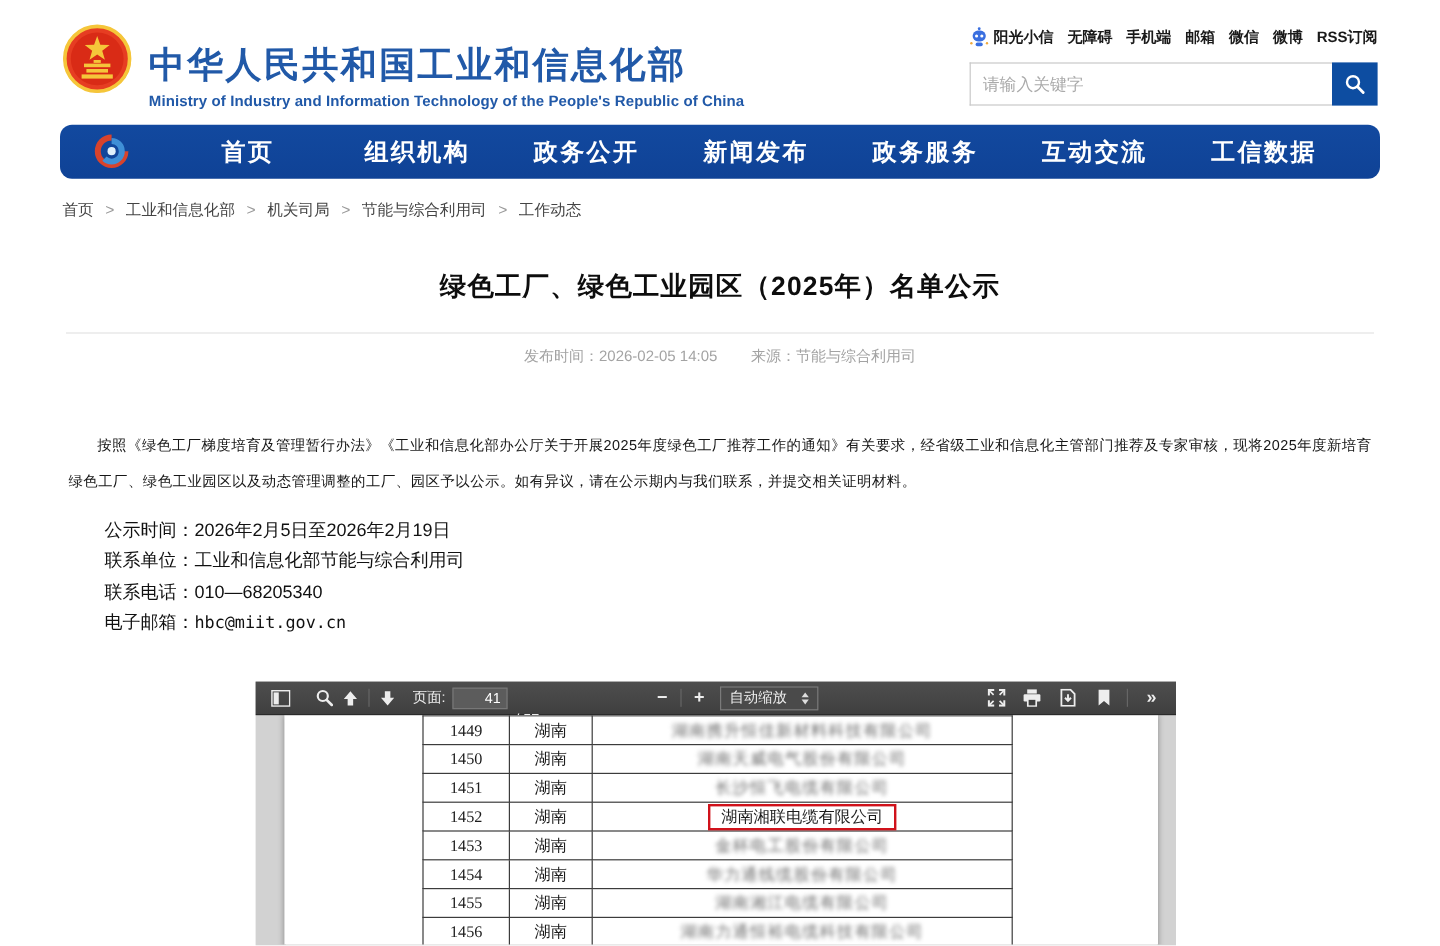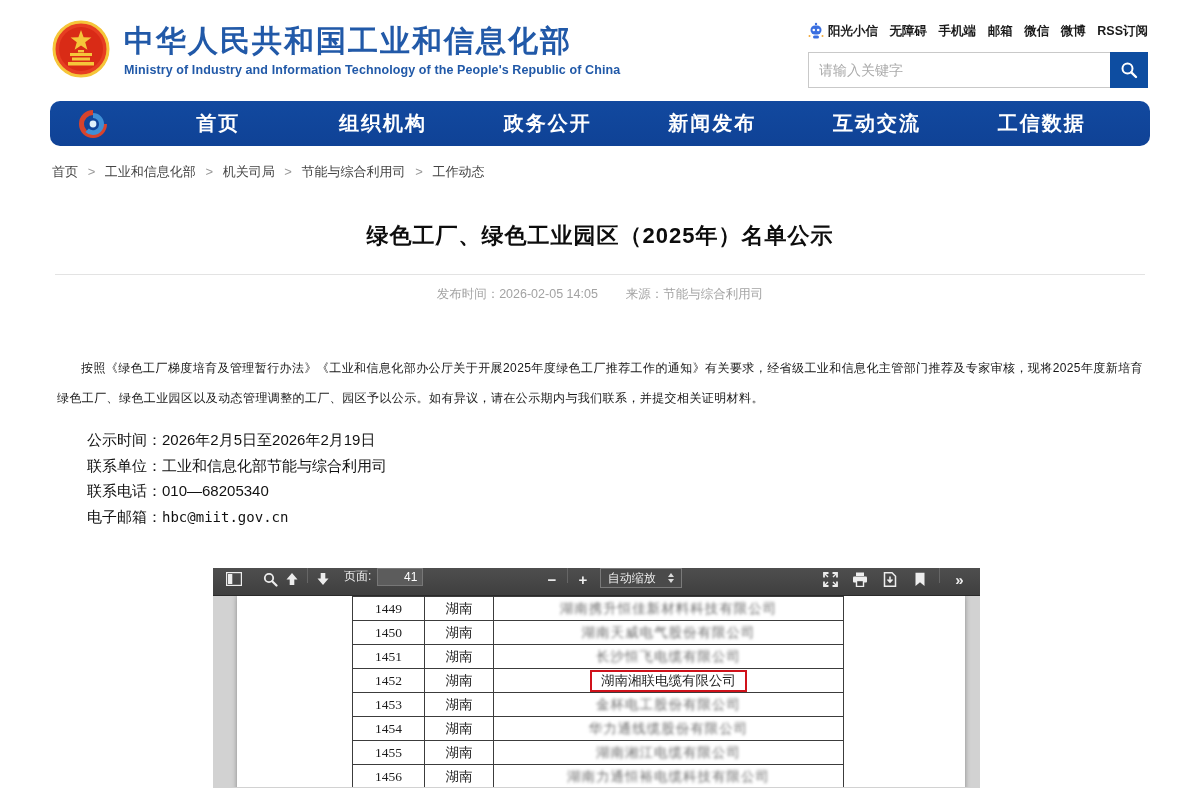--- a/index.html
+++ b/index.html
@@ -3,21 +3,21 @@
 <meta charset="utf-8">
 <style>
   * { margin:0; padding:0; box-sizing:border-box; }
   html,body { width:1200px; height:788px; overflow:hidden; background:#fff;
     font-family:"Liberation Sans","DejaVu Sans",sans-serif; }
   body { position:relative; }
 
   
   .header { display:flex; justify-content:space-between; padding:20px 52px 0 52px; }
   .brand { display:flex; align-items:flex-start; gap:14px; }
-  .brand-text { margin-top:2px; }
+  .brand-text { margin-top:16px; }
   .site-title { font-size:30px; font-weight:bold; color:#2159a8; letter-spacing:2px; line-height:1.25; }
   .site-sub { font-size:12.5px; color:#2159a8; font-weight:bold; margin-top:3px; letter-spacing:0.1px; }
   .header-right { width:340px; }
   .utility { display:flex; align-items:center; justify-content:space-between; font-size:12.5px; color:#1a1a1a; font-weight:bold; margin-top:2px; }
   .utility a { color:#1a1a1a; text-decoration:none; }
   .searchbar { display:flex; margin-top:12px; height:36px; }
   .searchbar input { flex:1; border:1px solid #c9c9c9; border-right:none; padding:0 10px; font-size:14px; color:#333; outline:none; }
   .searchbar input::placeholder { color:#aaa; }
   .search-btn { width:38px; height:36px; background:#0d4da1; border:none; display:flex; align-items:center; justify-content:center; cursor:pointer; }
 
@@ -38,21 +38,21 @@
   .article-meta { margin-top:11px; text-align:center; font-size:12.5px; color:#a3a3a3; }
   .article-meta .gap { display:inline-block; width:28px; }
   .article-body { margin:50px 57px 0 57px; font-size:12px; line-height:30px; color:#161616;
     text-align:justify; text-indent:2em; letter-spacing:0.4px; }
   .contacts { margin:14px 57px 0 57px; padding-left:2em; font-size:15px; line-height:25.5px; color:#111; }
   .contacts .mono { font-family:"DejaVu Sans Mono","Liberation Mono",monospace; font-size:14px; }
 
   
   .pdf-viewer { position:absolute; top:568px; left:213px; width:767px; height:220px; background:#d2d2d2; }
   .pdf-toolbar { height:28px; background:linear-gradient(#4e4e4e,#3f3f3f); border-bottom:1px solid #2a2a2a;
-    display:flex; align-items:flex-start; padding:0 10px; color:#ededed; font-size:12px; }
+    display:flex; align-items:center; padding:0 10px; color:#ededed; font-size:12px; }
   .tb-btn { display:flex; align-items:center; justify-content:center; width:22px; height:22px; cursor:pointer; flex:none; }
   .tb-divider { width:1px; height:15px; background:#666; margin:0 4px; flex:none; }
   .tb-label { margin:0 6px 0 10px; flex:none; }
   .page-input { width:46px; height:18px; background:#5c5c5c; border:1px solid #777; color:#fff;
     font-size:12px; text-align:right; padding-right:5px; flex:none; }
   .page-total { margin-left:6px; flex:none;margin-top:34px; }
   .zoom-select { display:flex; align-items:center; gap:12px; height:20px; background:#4a4a4a; border:1px solid #7a7a7a;
     padding:0 7px; margin-left:6px; cursor:pointer; flex:none; }
   .sel-arrows { display:flex; flex-direction:column; line-height:4px; }
   .sel-arrows i { width:0; height:0; border-left:3.5px solid transparent; border-right:3.5px solid transparent; }
@@ -141,20 +141,21 @@
     <svg class="icon-svg" width="34" height="34" viewBox="0 0 34 34">
       <path d="M17 3 a14 14 0 1 0 14 14 h-5 a9 9 0 1 1 -9 -9 z" fill="#d8432c"></path>
       <path d="M17 6 a11 11 0 0 1 11 11 a11 11 0 0 1 -11 11 a11 11 0 0 1 -7.7-3.1 l3.5-3.5 a6 6 0 0 0 10.2-4.4 a6 6 0 0 0 -6-6 z" fill="#3f8fd6"></path>
       <circle cx="17" cy="17" r="3.4" fill="#dff0fb"></circle>
     </svg>
   </span>
   <div class="nav-item" data-interactable="true">首页</div>
   <div class="nav-item" data-interactable="true">组织机构</div>
   <div class="nav-item" data-interactable="true">政务公开</div>
   <div class="nav-item" data-interactable="true">新闻发布</div>
+  <div class="nav-item" data-interactable="true">政务服务</div>
   <div class="nav-item" data-interactable="true">互动交流</div>
   <div class="nav-item" data-interactable="true">工信数据</div>
 </div>
 
 <div class="breadcrumb" data-interactable="false">
   <span data-interactable="true">首页</span>
   <span class="sep" data-interactable="false">&gt;</span>
   <span data-interactable="true">工业和信息化部</span>
   <span class="sep" data-interactable="false">&gt;</span>
   <span data-interactable="true">机关司局</span>

